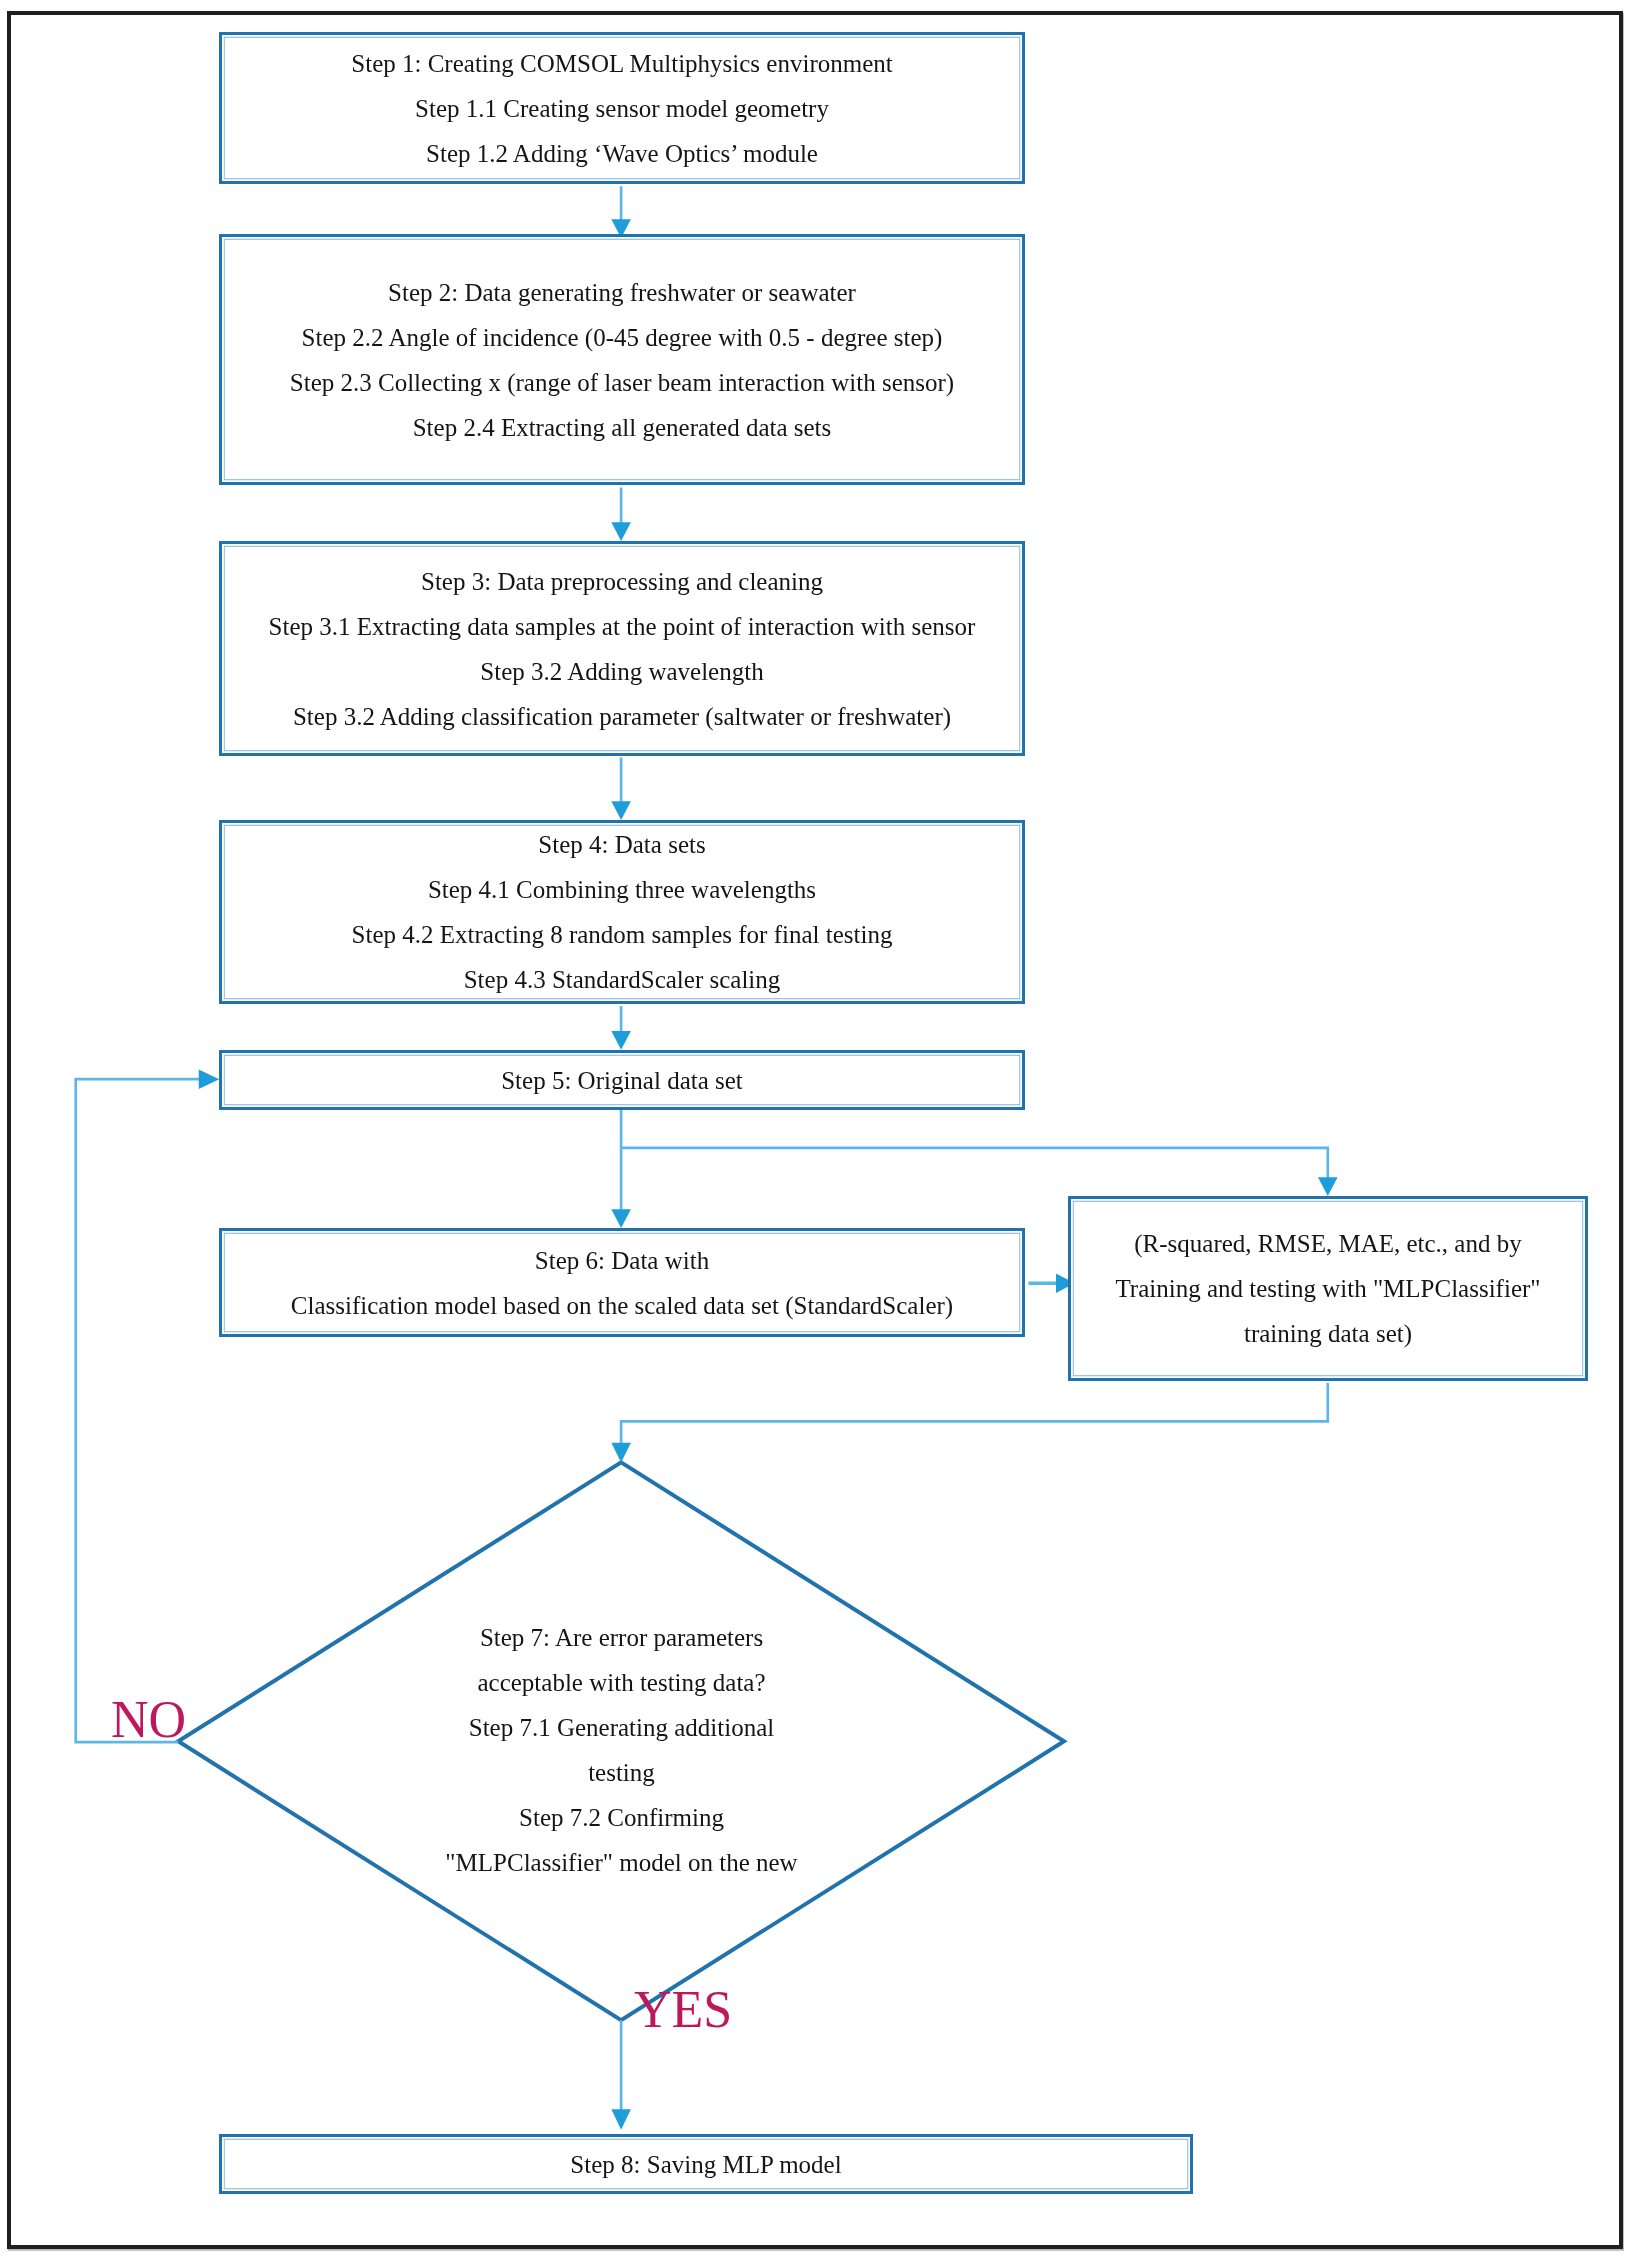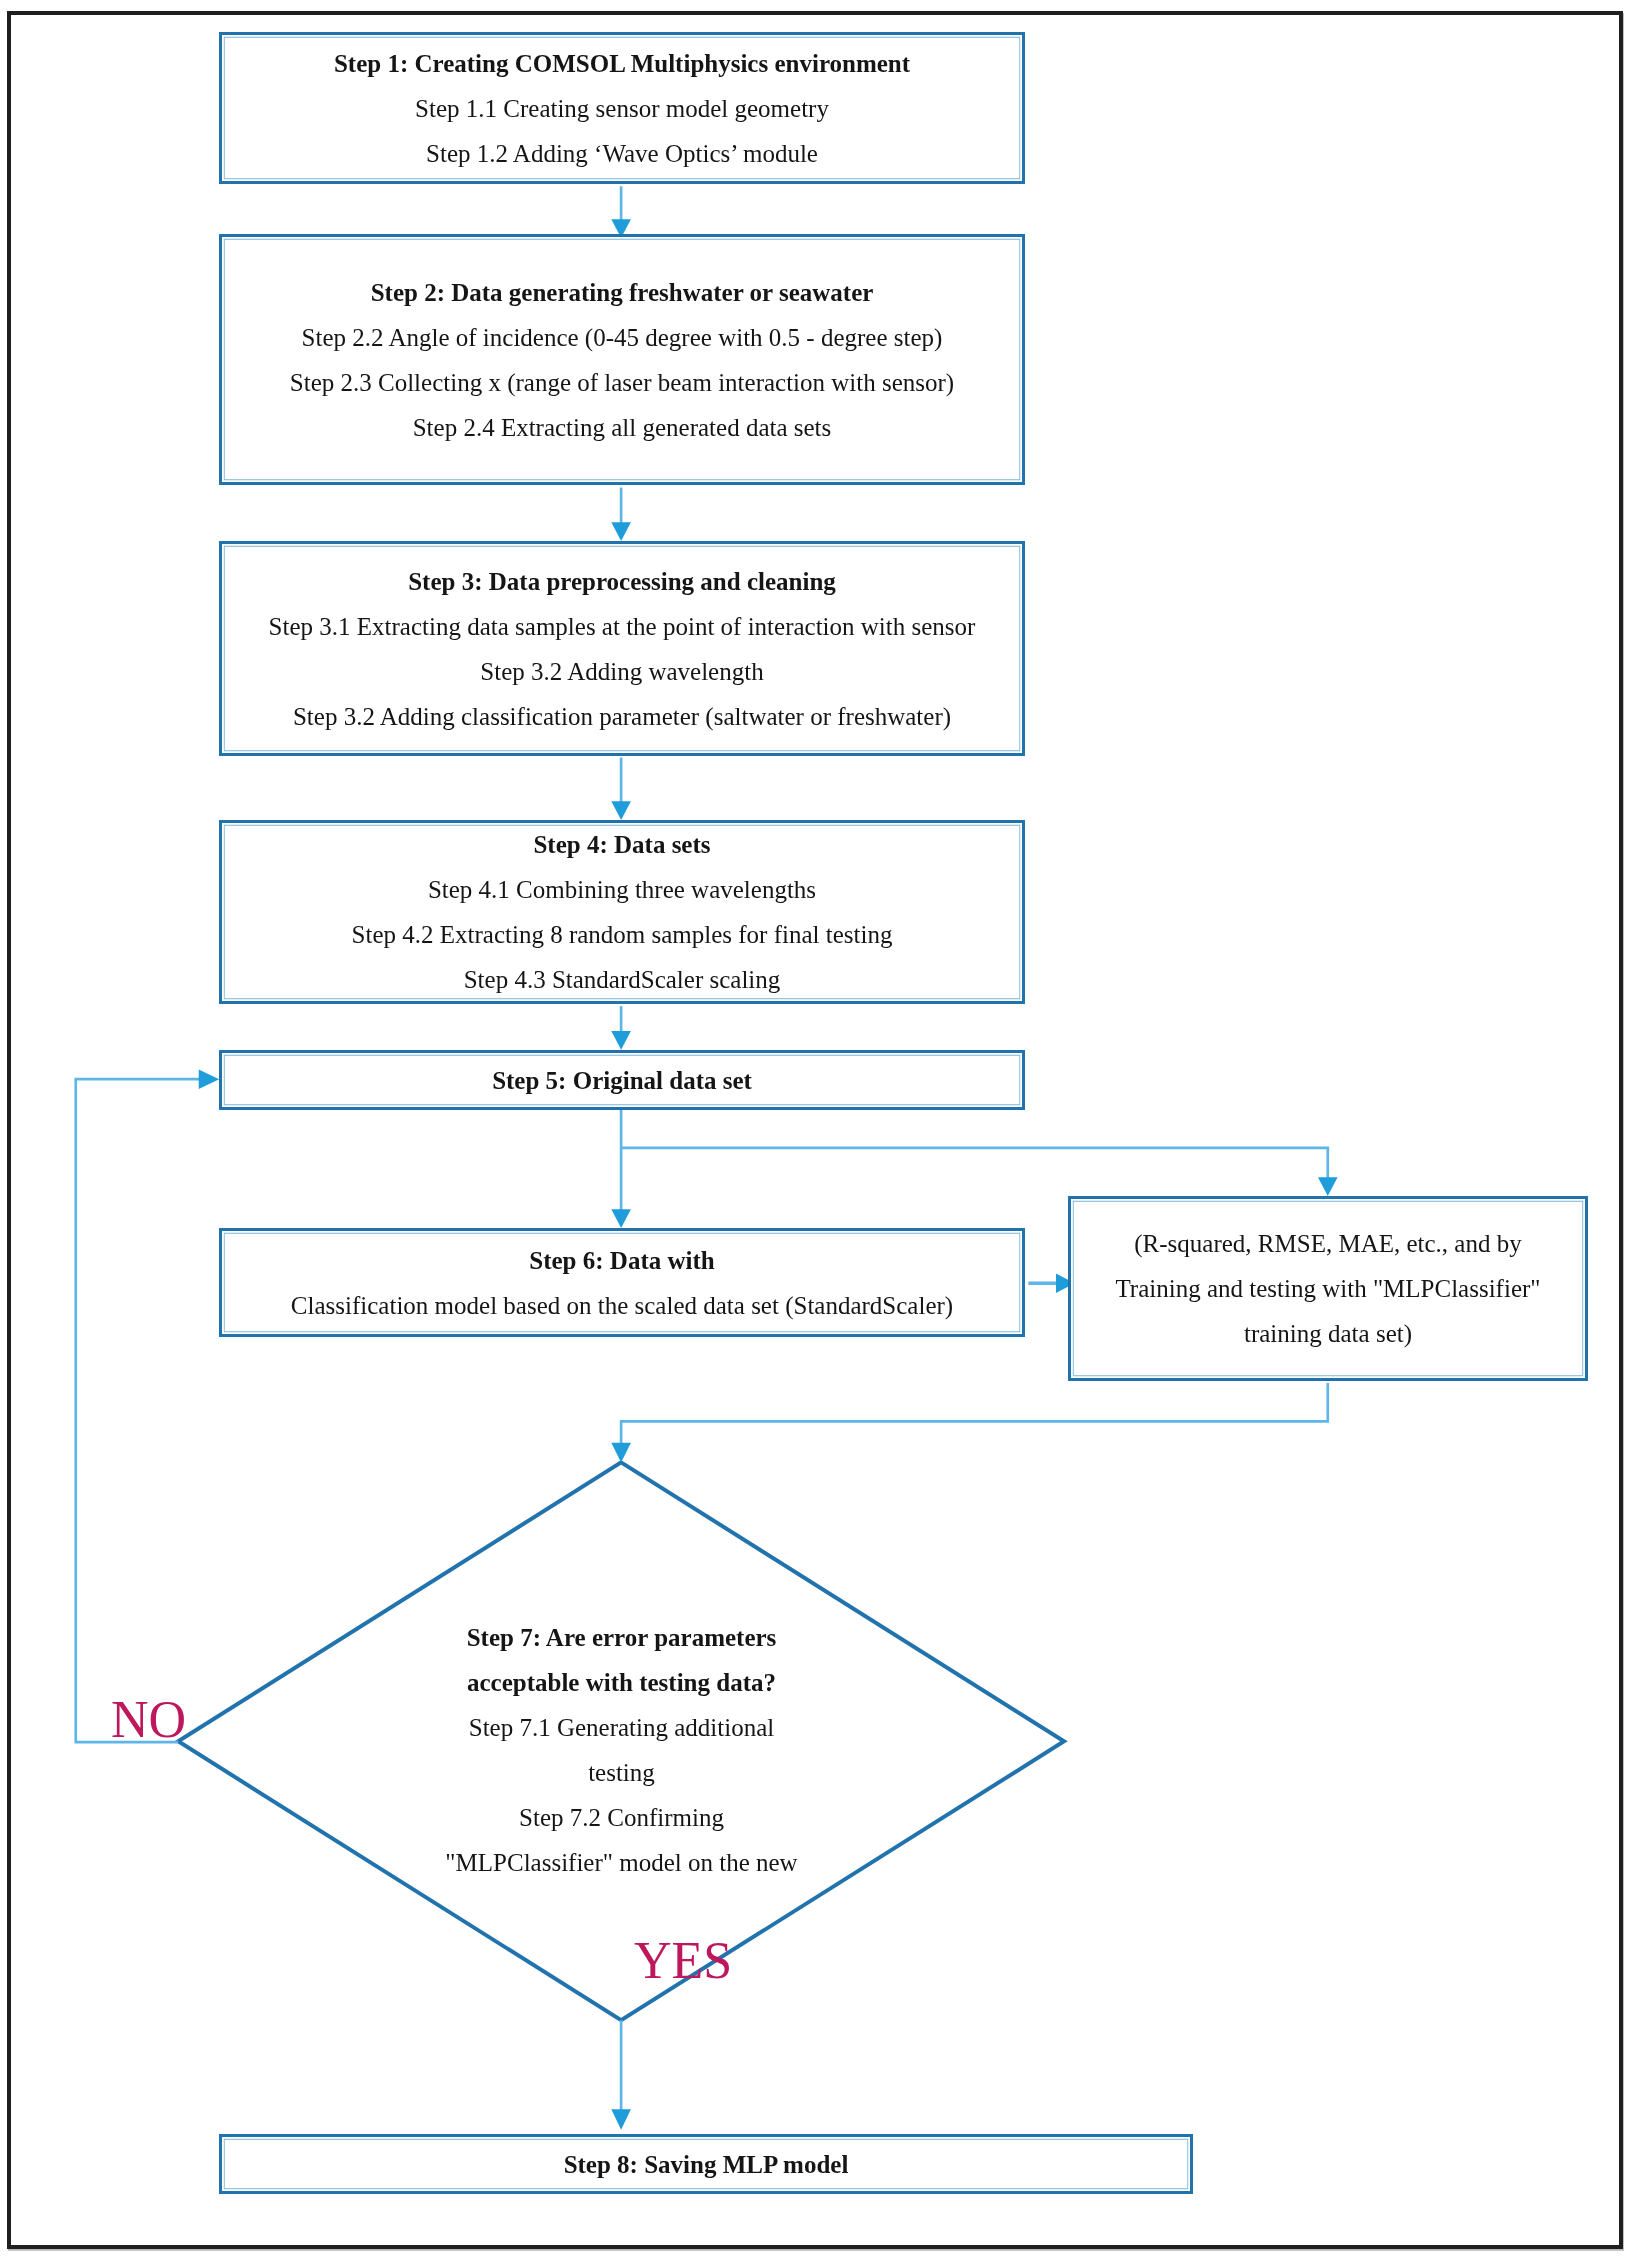--- a/index.html
+++ b/index.html
@@ -7,21 +7,21 @@
         font-family:"Liberation Serif","DejaVu Serif",serif;color:#151515;}
   #frame{position:absolute;left:7.1px;top:10.7px;width:1616px;height:2238px;
          border:4.5px solid #1f1f1f;box-sizing:border-box;
          box-shadow:0.9px 1.8px 0 rgba(0,0,0,0.28);}
   #wires{position:absolute;left:0;top:0;width:1637px;height:2268px;}
   .box{position:absolute;box-sizing:border-box;background:#ffffff;
        border:3.6px solid #2173ad;
        box-shadow:inset 0 0 0 1.8px #ffffff, inset 0 0 0 2.7px #7db4d8;
        display:flex;flex-direction:column;justify-content:center;align-items:center;}
   .line{font-size:25px;line-height:45px;white-space:nowrap;text-align:center;}
-  .bold{font-weight:bold;}
+  .bold{font-weight:normal;}
   .diamond-text{position:absolute;left:354px;top:1615px;width:535px;
                 display:flex;flex-direction:column;align-items:center;}
   .diamond-text .line{line-height:45px;}
   .flow-label{position:absolute;font-size:52px;line-height:43px;color:#be185d;}
 </style>
 </head>
 <body>
 
 <div id="page">
 
@@ -105,16 +105,16 @@
     <div class="line">testing</div>
     <div class="line">Step 7.2 Confirming</div>
     <div class="line">"MLPClassifier" model on the new</div>
   </div>
 
   <div class="box" style="left:219px;top:2134px;width:974px;height:60px;">
     <div class="line bold">Step 8: Saving MLP model</div>
   </div>
 
   <div class="flow-label" style="left:111px;top:1698px;width:71px;text-align:center;">NO</div>
-  <div class="flow-label" style="left:634px;top:1939px;font-family:Liberation Serif, serif;">YES</div>
+  <div class="flow-label" style="left:634px;top:1988px;font-family:Liberation Serif, serif;">YES</div>
 
 </div>
 
 
 </body></html>

